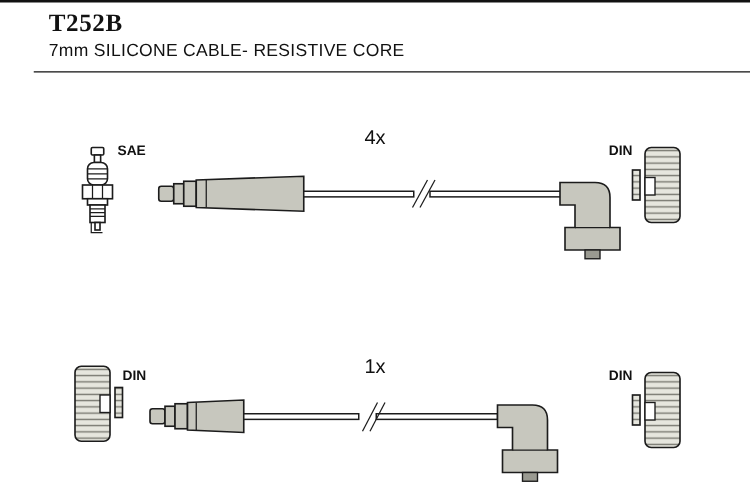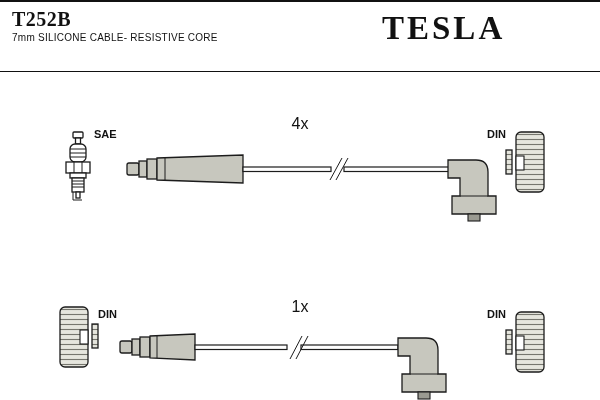--- a/index.html
+++ b/index.html
@@ -4,25 +4,25 @@
 <style>
   :root{
     --line:#1c1c1c;
     --boot-fill:#c7c7be;
     --terminal-bg:#e6e6de;
   }
   html,body{margin:0;padding:0;background:#ffffff;}
   body{width:600px;height:400px;overflow:hidden;font-family:"Liberation Sans",sans-serif;color:#111;}
   .page{width:600px;height:400px;box-sizing:border-box;border-top:2px solid #111;background:#fff;}
   .header{display:flex;justify-content:space-between;align-items:flex-start;
-          height:70px;box-sizing:border-box;border-bottom:1.5px solid #111;
-          padding:7px 0 0 12px;}
+          height:56px;box-sizing:border-box;border-bottom:1.5px solid #111;
+          padding:7px 0 0 12px;margin-left:27px;}
   .part-number{margin:0;font-family:"Liberation Serif",serif;font-weight:bold;
                font-size:20px;letter-spacing:.5px;line-height:1.05;}
-  .desc{font-size:10px;letter-spacing:.25px;margin-top:2px;}
+  .desc{font-size:14px;letter-spacing:.25px;margin-top:2px;}
   .logo-wrap{margin-right:78px;margin-top:1px;}
   .diagram-wrap{width:494px;height:345px;}
   svg text{fill:#111;}
   .lbl{font-family:"Liberation Sans",sans-serif;font-weight:bold;font-size:11px;}
   .qty{font-family:"Liberation Sans",sans-serif;font-size:16px;}
   .outline{fill:#fff;stroke:var(--line);stroke-width:1.3;}
   .boot{fill:var(--boot-fill);stroke:var(--line);stroke-width:1.3;}
   .hatched{fill:url(#hatch);stroke:var(--line);stroke-width:1.3;}
   .notch{fill:#fff;stroke:var(--line);stroke-width:1.1;}
   .wire{fill:#fff;stroke:var(--line);stroke-width:1.2;}
@@ -31,30 +31,20 @@
 </style>
 </head>
 <body>
 
 <div class="page">
 
   <div class="header">
     <div>
       <h1 class="part-number">T252B</h1>
       <div class="desc">7mm SILICONE CABLE- RESISTIVE CORE</div>
-    </div>
-    <div class="logo-wrap">
-      <svg width="140" height="36" viewBox="0 0 140 36">
-        <defs>
-          <pattern id="logostripe" width="4" height="4.4" patternUnits="userSpaceOnUse">
-            <rect width="4" height="2.6" fill="#111"></rect>
-          </pattern>
-        </defs>
-        <text x="0" y="29" font-family="Liberation Serif, serif" font-weight="bold" font-size="33" letter-spacing="3" fill="url(#logostripe)">TESLA</text>
-      </svg>
     </div>
   </div>
 
   <div class="diagram-wrap">
     <svg width="600" height="345" viewBox="0 0 600 345">
       <defs>
         <pattern id="hatch" width="5" height="5" patternUnits="userSpaceOnUse">
           <rect width="5" height="5" fill="#e6e6de"></rect>
           <line x1="0" y1="2.5" x2="5" y2="2.5" stroke="#76766e" stroke-width="1.1"></line>
         </pattern>

